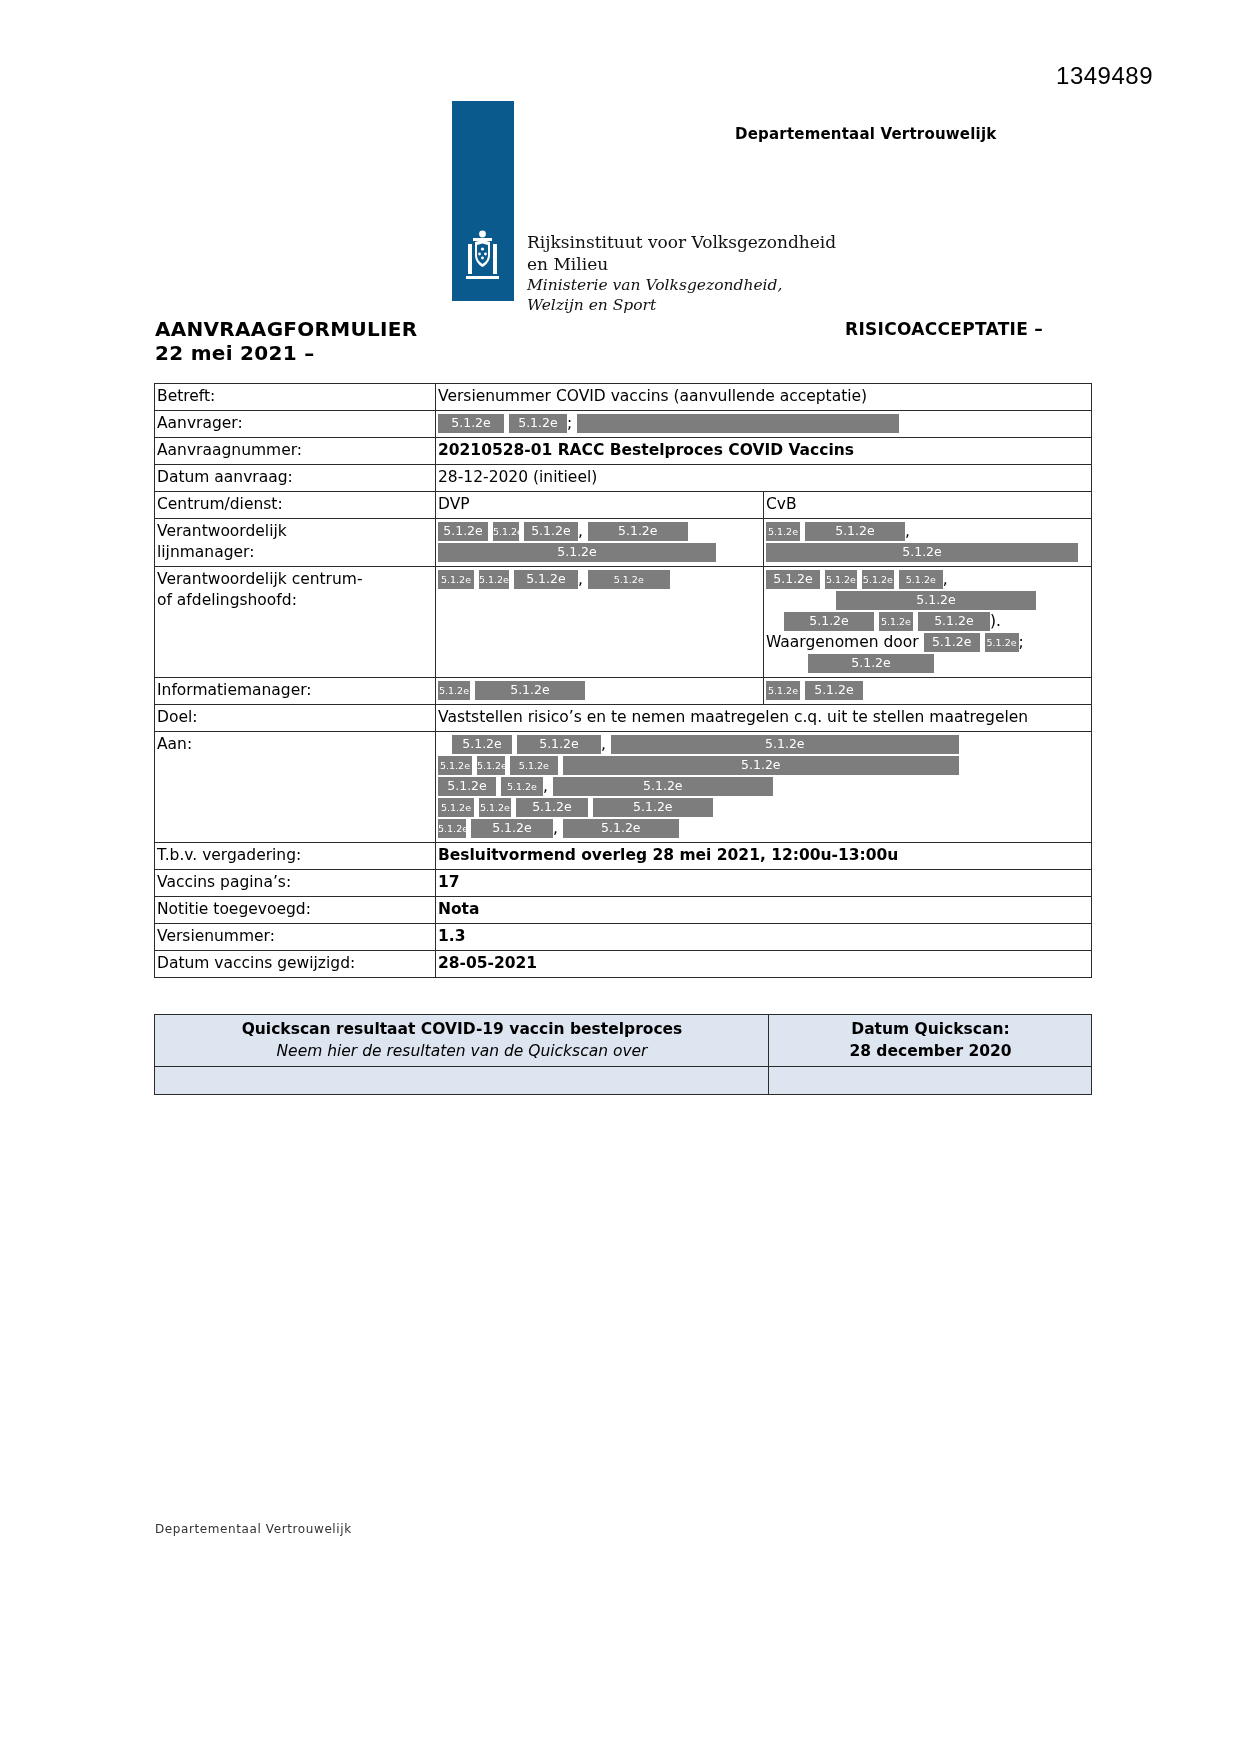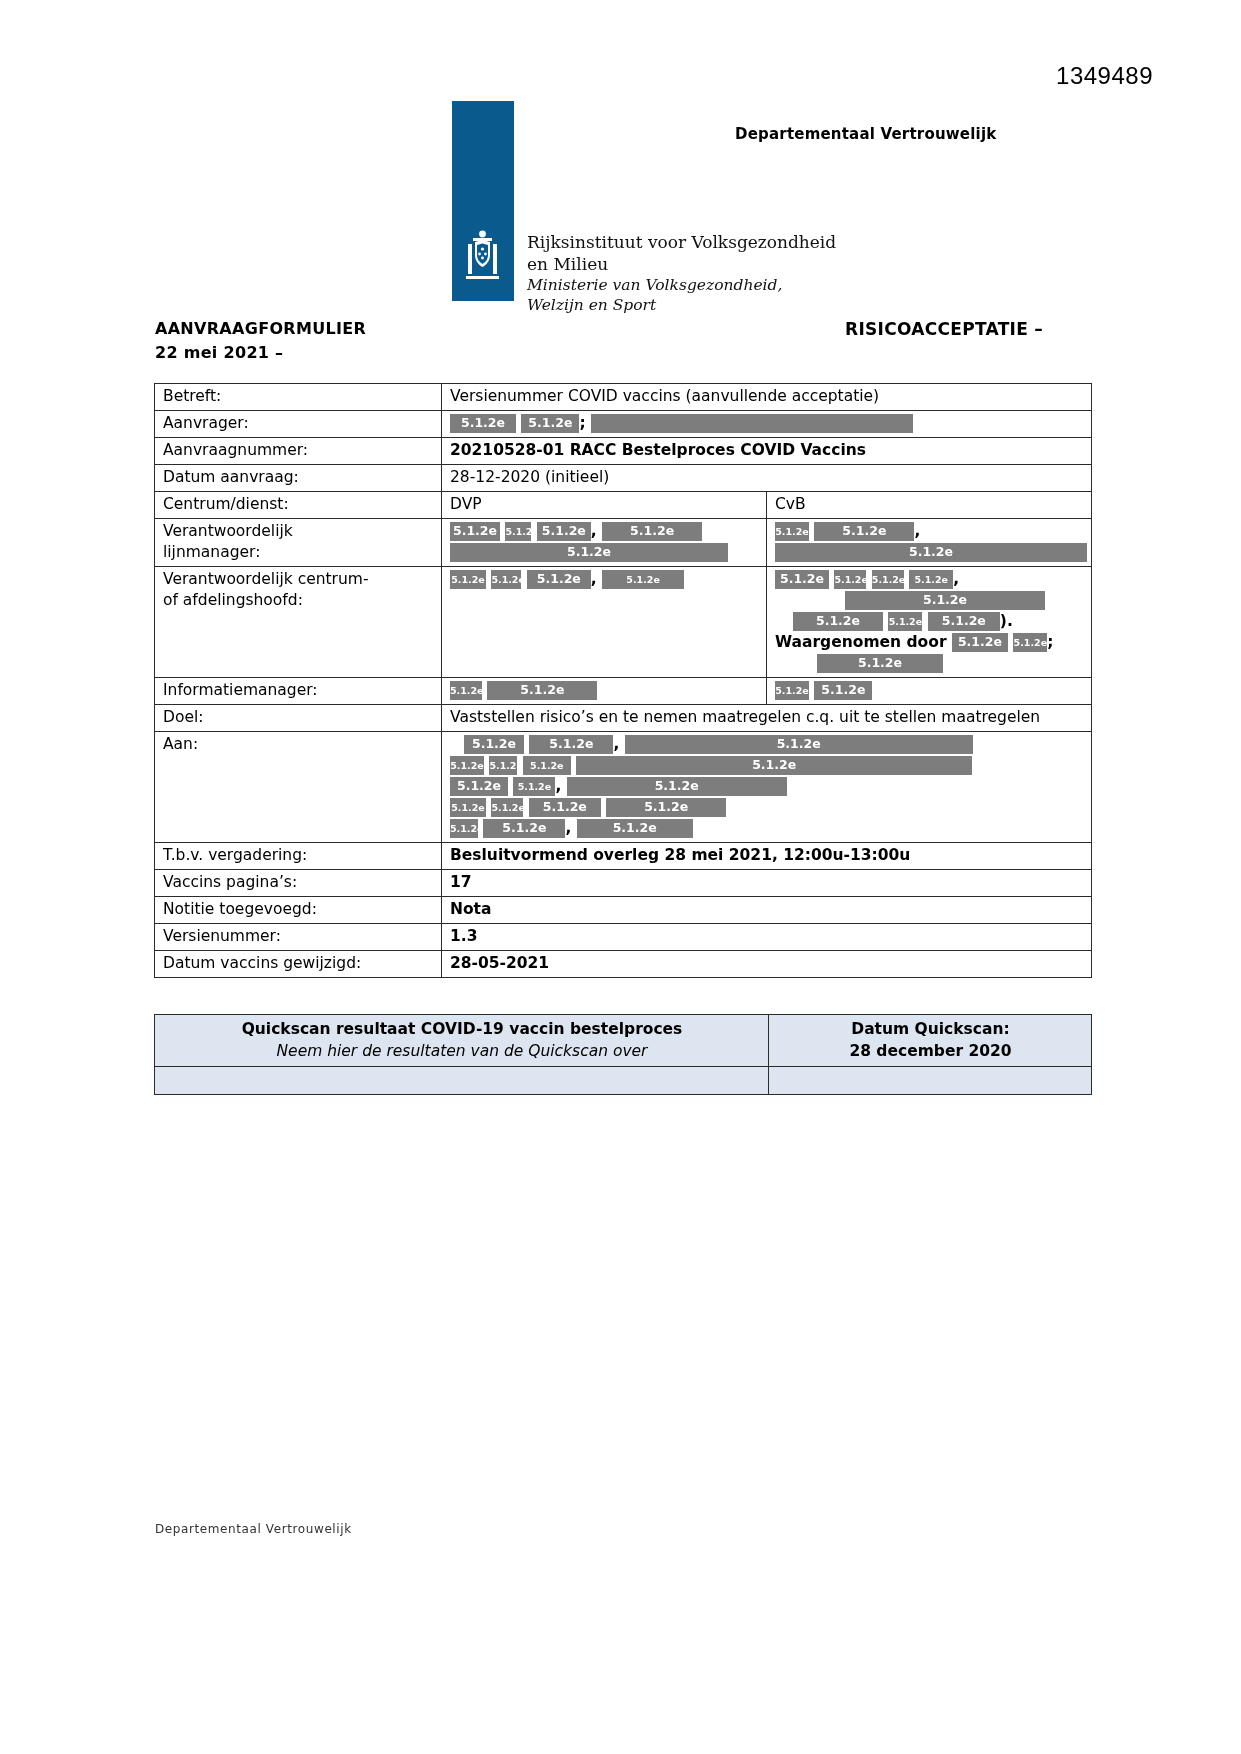--- a/index.html
+++ b/index.html
@@ -67,21 +67,21 @@
   .logo-text .sub {
     font-style: italic;
     font-size: 15.5px;
     line-height: 20px;
   }
 
   .title-left {
     position: absolute;
     left: 155px;
     top: 305px;
-    font-size: 16px;
+    font-size: 20px;
     font-weight: bold;
     line-height: 24px;
     letter-spacing: .3px;
   }
   .title-right {
     position: absolute;
     left: 845px;
     top: 307px;
     font-size: 17px;
     font-weight: bold;
@@ -92,21 +92,21 @@
   .main-table {
     position: absolute;
     left: 154px;
     top: 371px;
     width: 938px;
     border-collapse: collapse;
     table-layout: fixed;
   }
   .main-table td {
     border: 1px solid #2b2b2b;
-    padding: 2px 6px 3px 8px;
+    padding: 2px 6px 3px 2px;
     font-size: 15.5px;
     line-height: 21px;
     vertical-align: top;
     font-family: "DejaVu Sans", sans-serif;
   }
   .main-table td.label { width: 272px; }
   .main-table td.bold { font-weight: bold; }
 
   
   .rd {
@@ -118,21 +118,21 @@
     text-align: center;
     vertical-align: middle;
     height: 19px;
     margin: 1px 0;
     font-family: "DejaVu Sans", sans-serif;
     overflow: hidden;
     white-space: nowrap;
   }
   .rd.tiny { font-size: 9.5px; line-height: 19px; }
   .rd.blank { color: transparent; }
-  .rowline { white-space: nowrap; line-height: 21px; font-weight: bold; }
+  .rowline { white-space: nowrap; line-height: 21px; }
 
   
   .quick-table {
     position: absolute;
     left: 154px;
     top: 1002px;
     width: 938px;
     border-collapse: collapse;
     table-layout: fixed;
     text-align: center;

